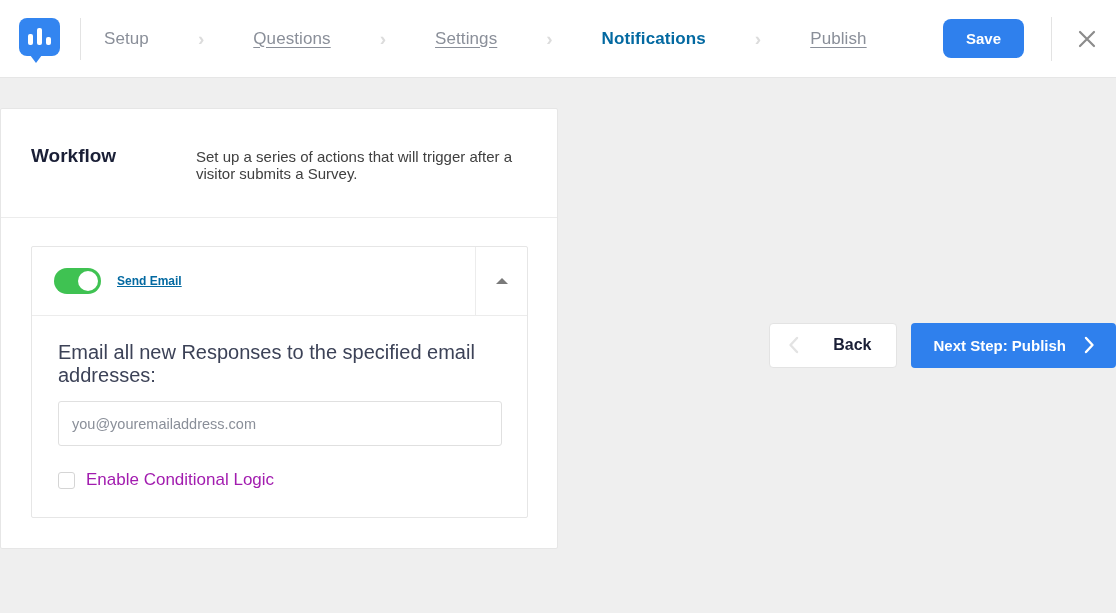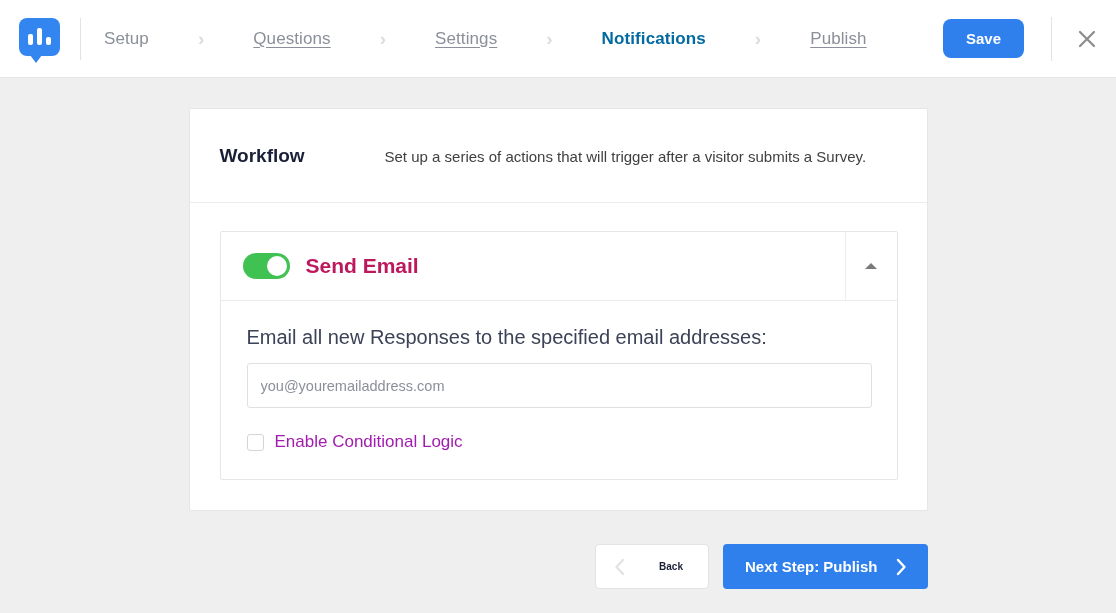--- a/index.html
+++ b/index.html
@@ -131,21 +131,21 @@
     color: #8c8c8c;
     display: flex;
     align-items: center;
     justify-content: center;
   }
 
   
   .main {
     padding-top: 30px;
     display: flex;
-    flex-direction: column;
+    flex-direction: row;
     align-items: center;
   }
 
   .card {
     width: 739px;
     background: #ffffff;
     border: 1px solid #e6e6e6;
     border-radius: 2px;
   }
   .card-header {
@@ -198,23 +198,24 @@
   .toggle-knob {
     position: absolute;
     top: 3px;
     right: 3px;
     width: 20px;
     height: 20px;
     background: #ffffff;
     border-radius: 50%;
   }
   .panel-head-label {
-    font-size: 21px;
-    font-weight: bold;
-    color: #be185d;
+    font-size: 12px;
+    font-weight: bold;
+    color: #0369a1;
+    text-decoration: underline;
   }
   .collapse-cell {
     width: 52px;
     flex: 0 0 auto;
     border-left: 1px solid #ececec;
     display: flex;
     align-items: center;
     justify-content: center;
     cursor: pointer;
   }
@@ -282,21 +283,21 @@
     border-radius: 4px;
     padding: 0 25px 0 17px;
     height: 45px;
     display: flex;
     align-items: center;
     gap: 13px;
     cursor: pointer;
     font-family: inherit;
   }
   .btn-back-label {
-    font-size: 10px;
+    font-size: 16px;
     font-weight: bold;
     color: #1a1f36;
     margin-left: 20px;
   }
   .btn-next {
     background: #2f80ed;
     border: none;
     border-radius: 4px;
     padding: 0 20px 0 22px;
     height: 45px;

